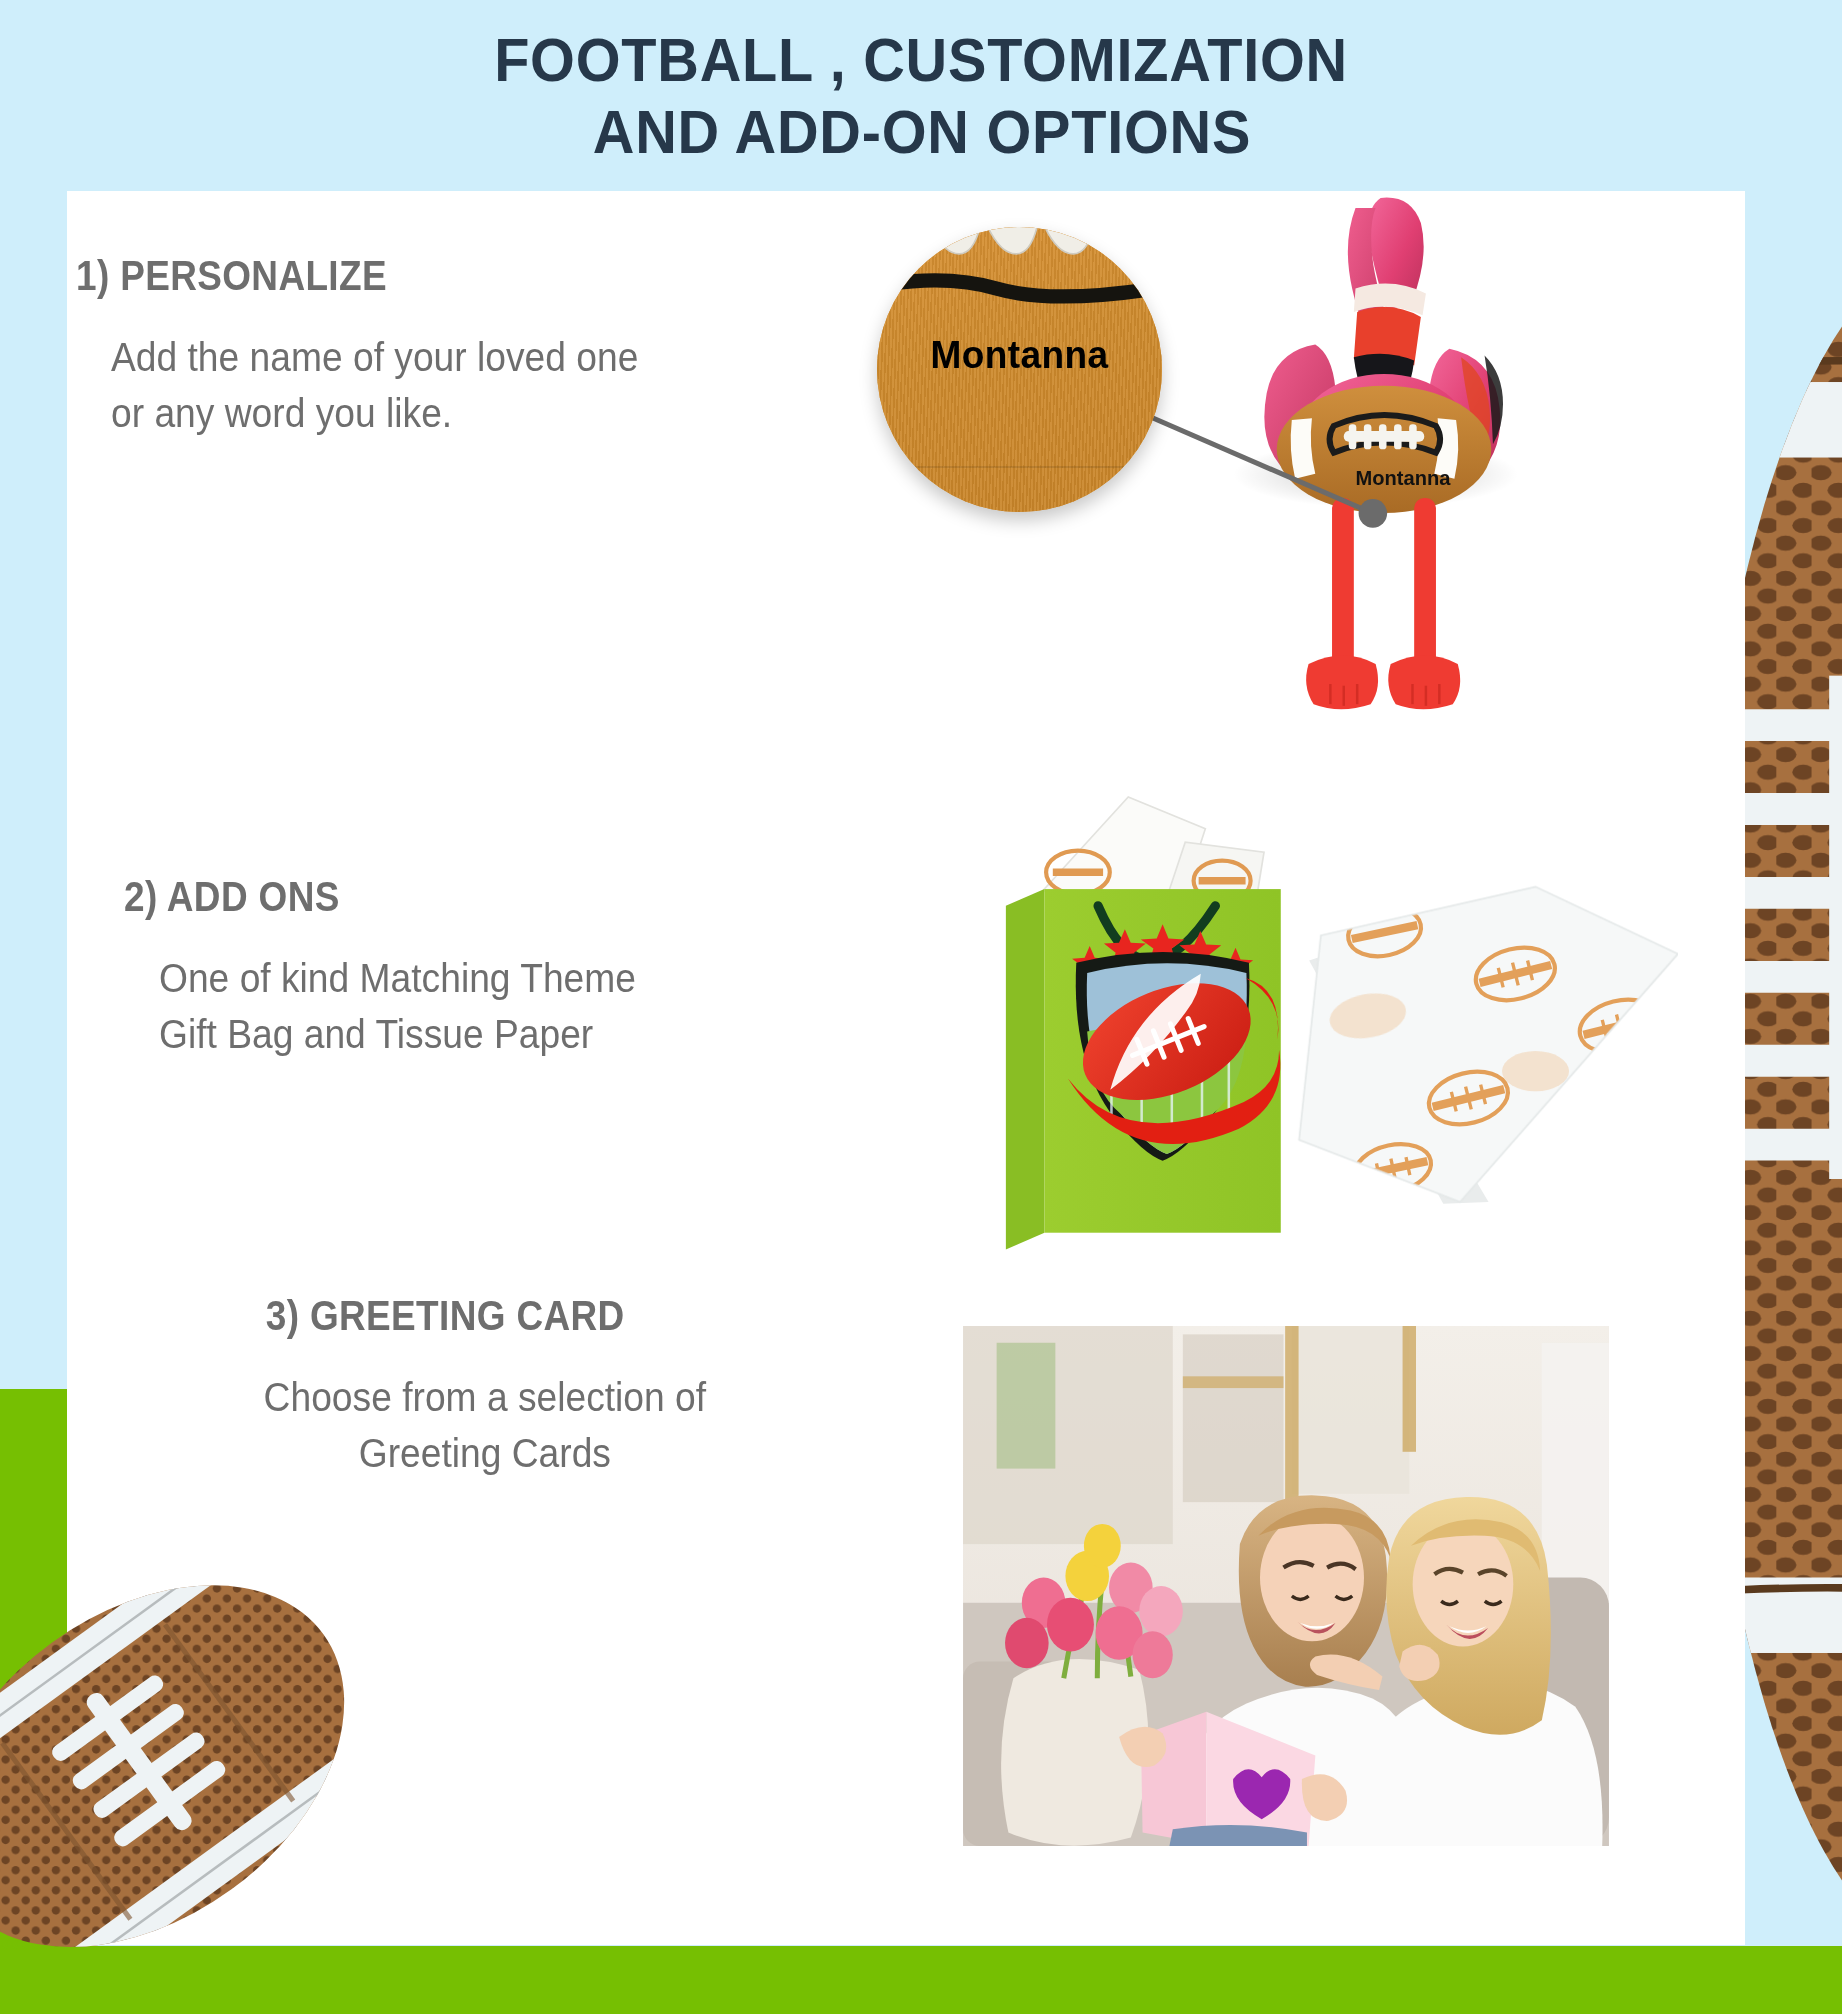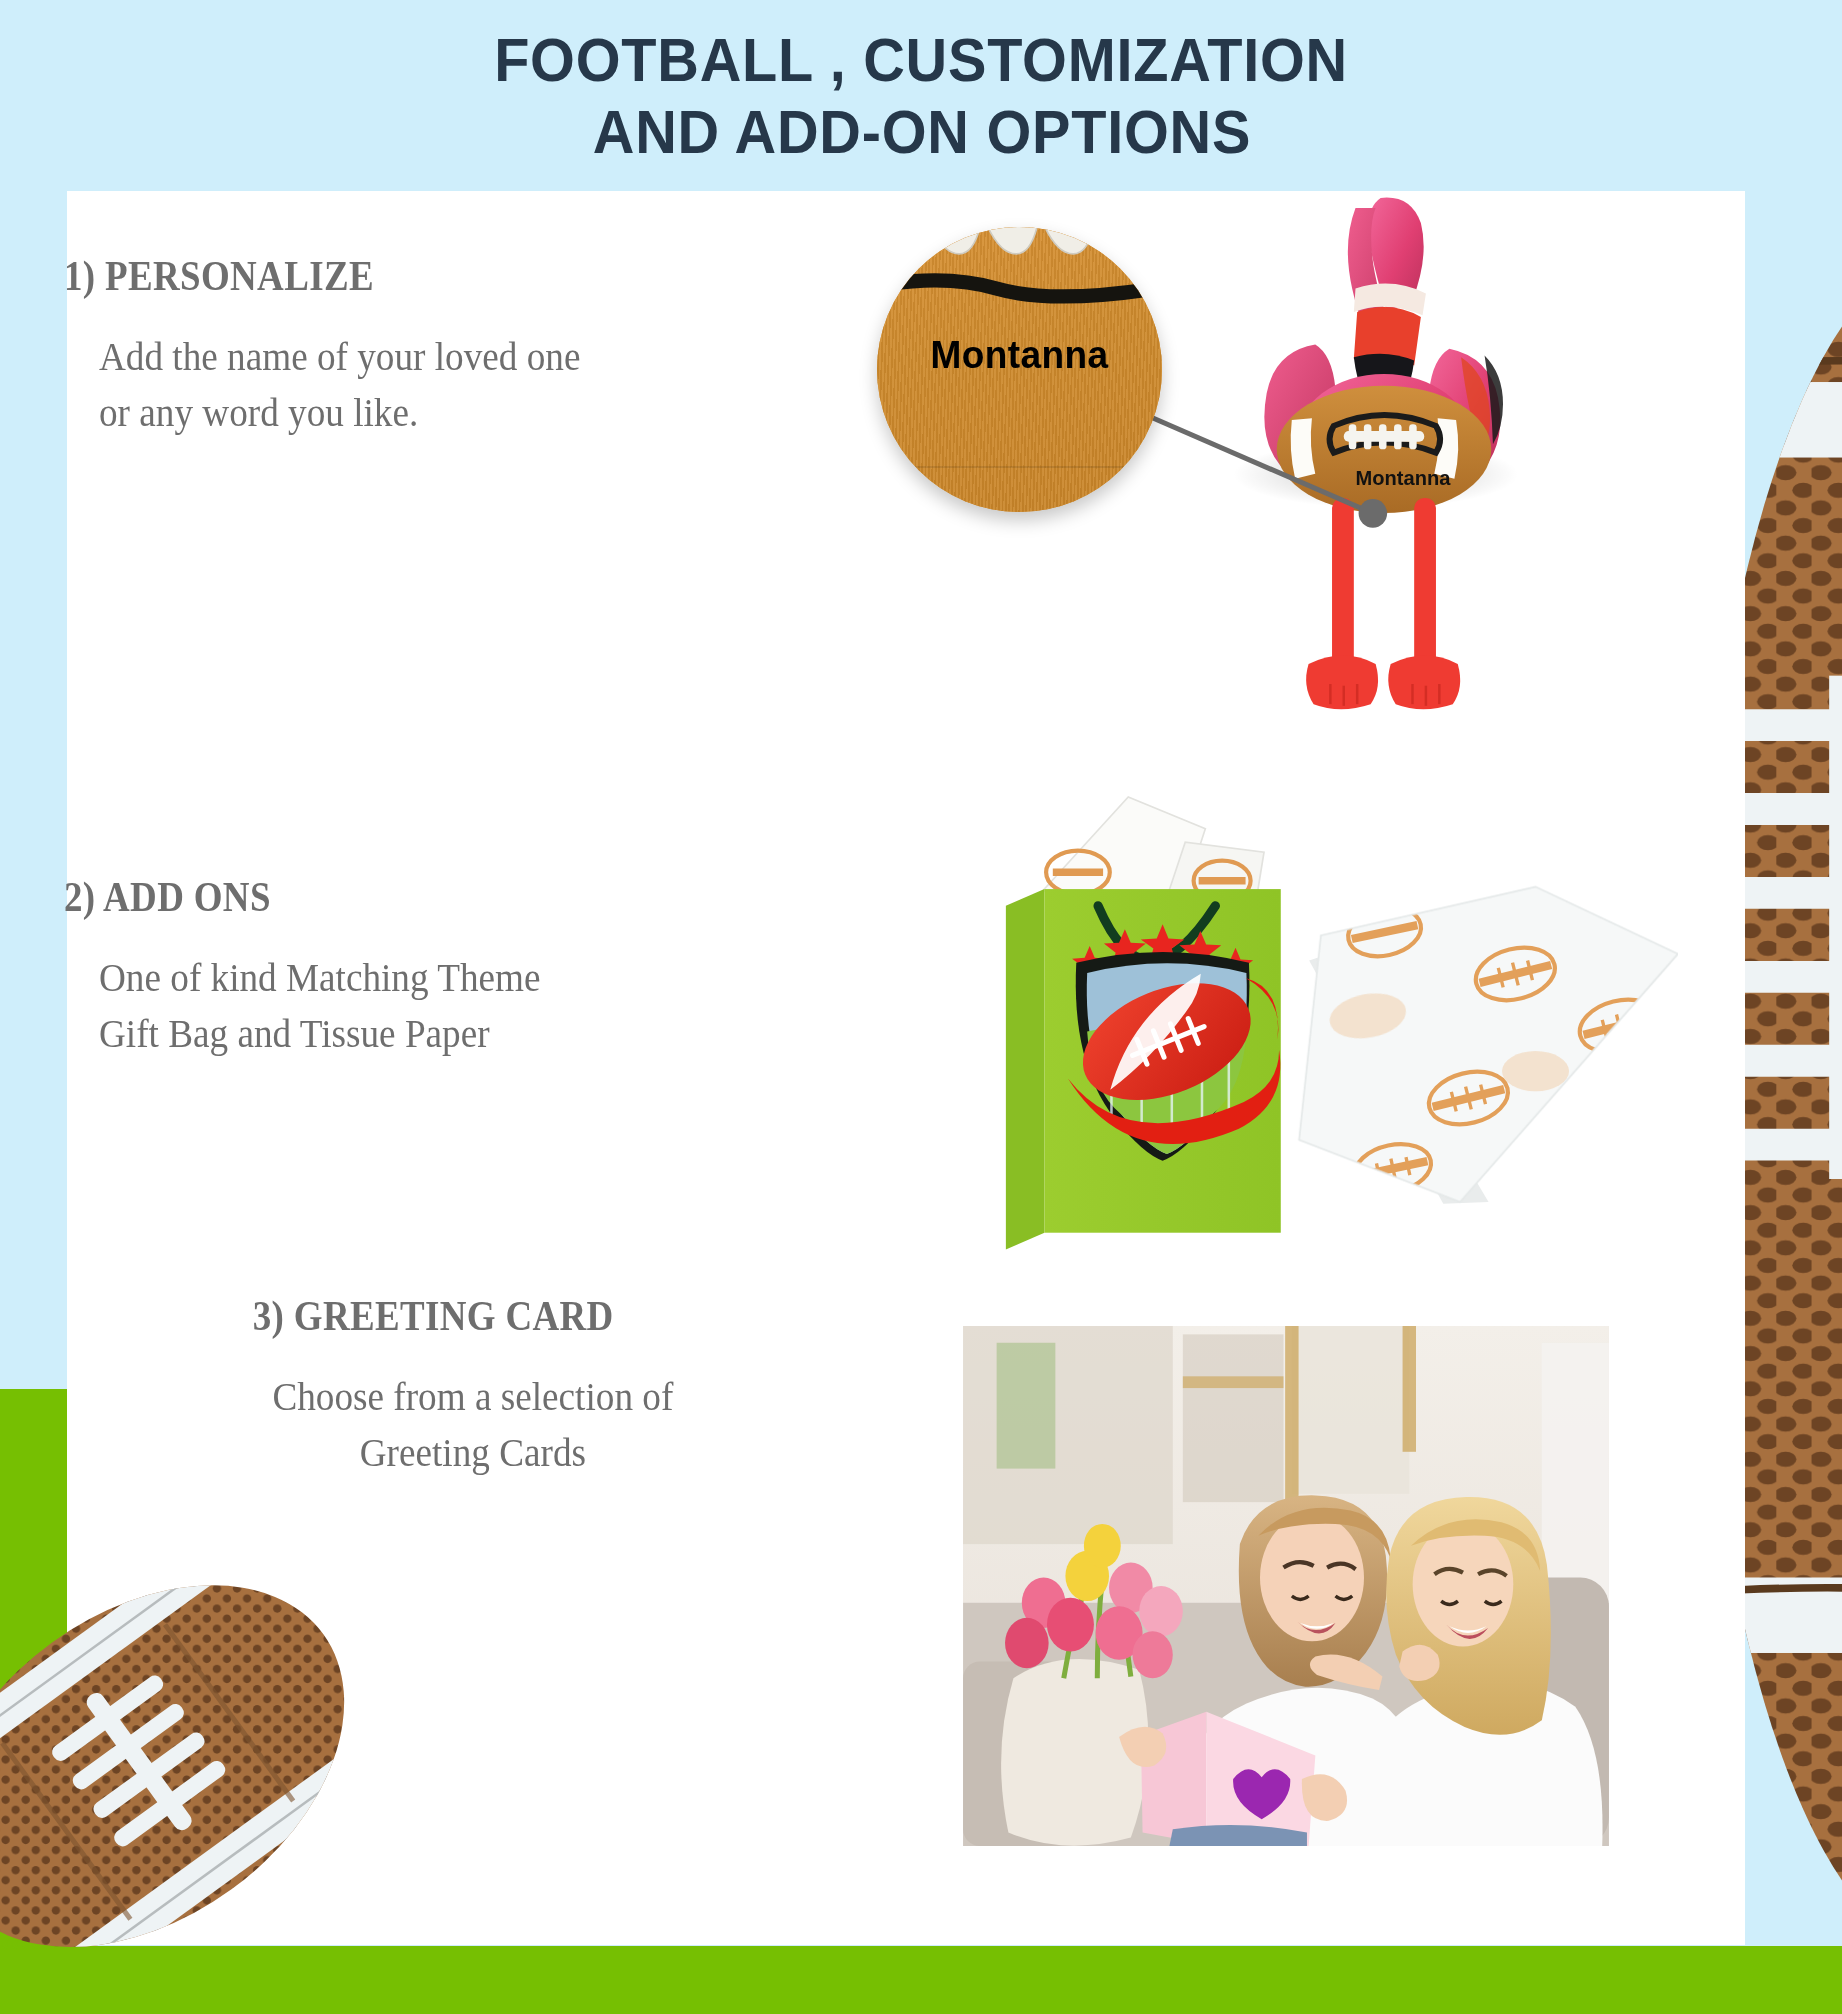--- a/index.html
+++ b/index.html
@@ -35,23 +35,23 @@
 
   
   #card {
     position:absolute; left:67px; top:191px;
     width:1678px; height:1754px;
     background:#ffffff;
     z-index:3;
   }
 
   
-  .step { position:absolute; left:64px; width:839px; z-index:5;font-family:Liberation Serif, serif; }
+  .step { position:absolute; left:76px; width:839px; z-index:5; }
   #step-1 { top:252px; }
-  #step-2 { top:873px; }
+  #step-2 { top:873px;margin-left:48px; }
   #step-3 { top:1292px;text-align:center; }
 
   .step-heading {
     color:#6e6e6e;
     font-size:42px;
     font-weight:bold;
     letter-spacing:0.4px;
     transform:scaleX(0.88);
     transform-origin:left center;
     white-space:nowrap;

